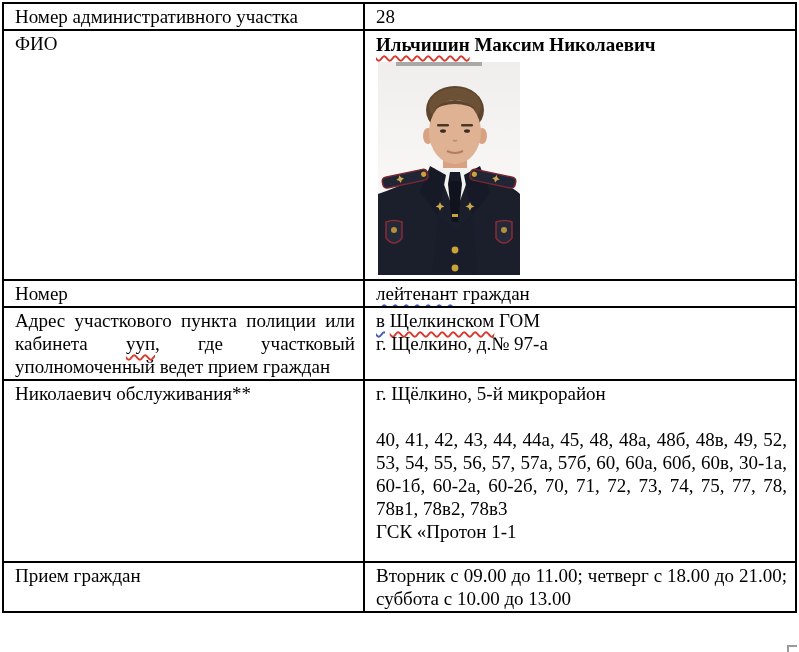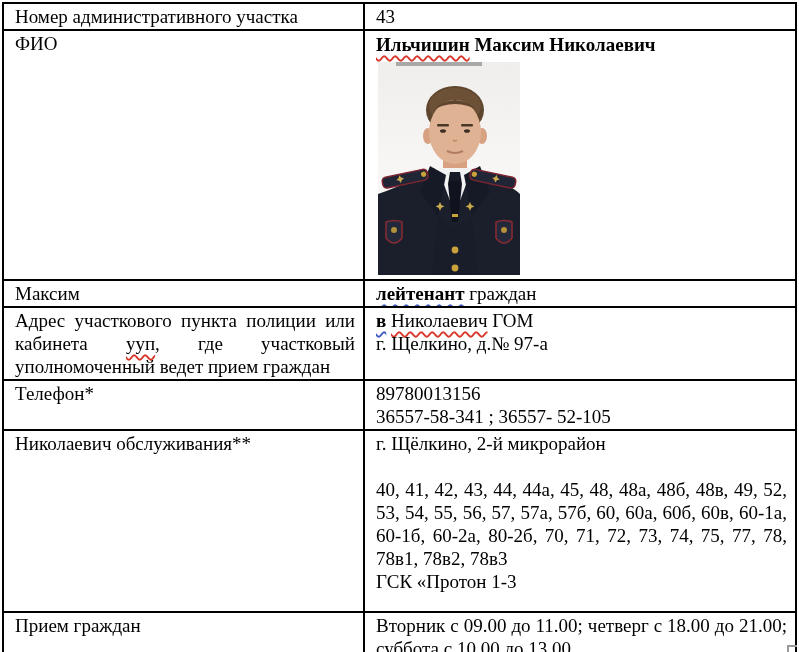--- a/index.html
+++ b/index.html
@@ -34,21 +34,21 @@
   .fio-cell{padding-bottom:0;}
   .fio-name{font-weight:bold;line-height:26px;}
   .wavy-red{
     text-decoration-line:underline;text-decoration-style:wavy;
     text-decoration-color:#d9372b;text-decoration-thickness:1.5px;
     text-underline-offset:4px;text-decoration-skip-ink:none;
   }
   .wavy-blue{
     text-decoration-line:underline;text-decoration-style:wavy;
     text-decoration-color:#3f5bbf;text-decoration-thickness:1.5px;
-    text-underline-offset:4px;text-decoration-skip-ink:none;font-weight:bold;
+    text-underline-offset:4px;text-decoration-skip-ink:none;
   }
   .photo{
     width:142px;height:213px;margin:4px 0 0 2px;
   }
   .photo svg{display:block;}
   .blank-line{height:23px;}
   .resize-handle{
     position:absolute;left:787px;top:645px;width:8px;height:6px;
     border-left:2px solid #9a9a9a;border-top:2px solid #9a9a9a;
   }
@@ -59,21 +59,21 @@
 <div class="page">
   <table class="doc-table">
     <colgroup>
         <col class="c1">
         <col class="c2">
       </colgroup>
 
     <tbody>
         <tr class="r1">
       <td>Номер административного участка</td>
-      <td>43</td>
+      <td>28</td>
     </tr>
 
     <tr class="r2">
       <td>ФИО</td>
       <td class="fio-cell">
         <p class="fio-name"><span class="wavy-red">Ильчишин</span> <span>Максим Николаевич</span></p>
         <div class="photo">
           <svg width="142" height="213" viewBox="0 0 142 213" xmlns="http://www.w3.org/2000/svg">
             <defs>
               <linearGradient id="bgGrad" x1="0" y1="0" x2="0" y2="1">
@@ -135,51 +135,44 @@
             <path d="M8,160 q8,-3 16,0 l0,16 q-8,10 -16,0 Z" fill="#23283a" stroke="#8a2b33" stroke-width="1.5"></path>
             <circle cx="16" cy="168" r="3" fill="#b3903a"></circle>
             <path d="M118,160 q8,-3 16,0 l0,16 q-8,10 -16,0 Z" fill="#23283a" stroke="#8a2b33" stroke-width="1.5"></path>
             <circle cx="126" cy="168" r="3" fill="#b3903a"></circle>
           </svg>
         </div>
       </td>
     </tr>
 
     <tr class="r3">
-      <td>Максим</td>
+      <td>Номер</td>
       <td>
         <p><span class="wavy-blue">лейтенант</span> <span>граждан</span></p>
       </td>
     </tr>
 
     <tr class="r4">
       <td>
         <p class="just"><span>Адрес участкового пункта полиции или кабинета</span> <span class="wavy-red">ууп</span><span>, где участковый уполномоченный ведет прием граждан</span></p>
       </td>
       <td>
-        <p><span class="wavy-blue">в</span> <span class="wavy-red">Николаевич</span> <span>ГОМ</span></p>
+        <p><span class="wavy-blue">в</span> <span class="wavy-red">Щелкинском</span> <span>ГОМ</span></p>
         <p>г. Щелкино, д.№ 97-а</p>
       </td>
     </tr>
 
-    <tr class="r5">
-      <td>Телефон*</td>
-      <td>
-        <p>89780013156</p>
-        <p>36557-58-341 ; 36557- 52-105</p>
-      </td>
-    </tr>
 
     <tr class="r6">
       <td>Николаевич обслуживания**</td>
       <td>
-        <p>г. Щёлкино, 2-й микрорайон</p>
+        <p>г. Щёлкино, 5-й микрорайон</p>
         <div class="blank-line"></div>
-        <p class="just">40, 41, 42, 43, 44, 44а, 45, 48, 48а, 48б, 48в, 49, 52, 53, 54, 55, 56, 57, 57а, 57б,  60, 60а, 60б, 60в, 60-1а, 60-1б, 60-2а, 80-2б, 70, 71, 72, 73, 74, 75, 77, 78, 78в1, 78в2, 78в3</p>
-        <p>ГСК «Протон 1-3</p>
+        <p class="just">40, 41, 42, 43, 44, 44а, 45, 48, 48а, 48б, 48в, 49, 52, 53, 54, 55, 56, 57, 57а, 57б,  60, 60а, 60б, 60в, 30-1а, 60-1б, 60-2а, 60-2б, 70, 71, 72, 73, 74, 75, 77, 78, 78в1, 78в2, 78в3</p>
+        <p>ГСК «Протон 1-1</p>
       </td>
     </tr>
 
     <tr class="r7">
       <td>Прием граждан</td>
       <td>
         <p class="just">Вторник с 09.00 до 11.00; четверг с 18.00 до 21.00; суббота с 10.00 до 13.00</p>
       </td>
     </tr>
   </tbody>

